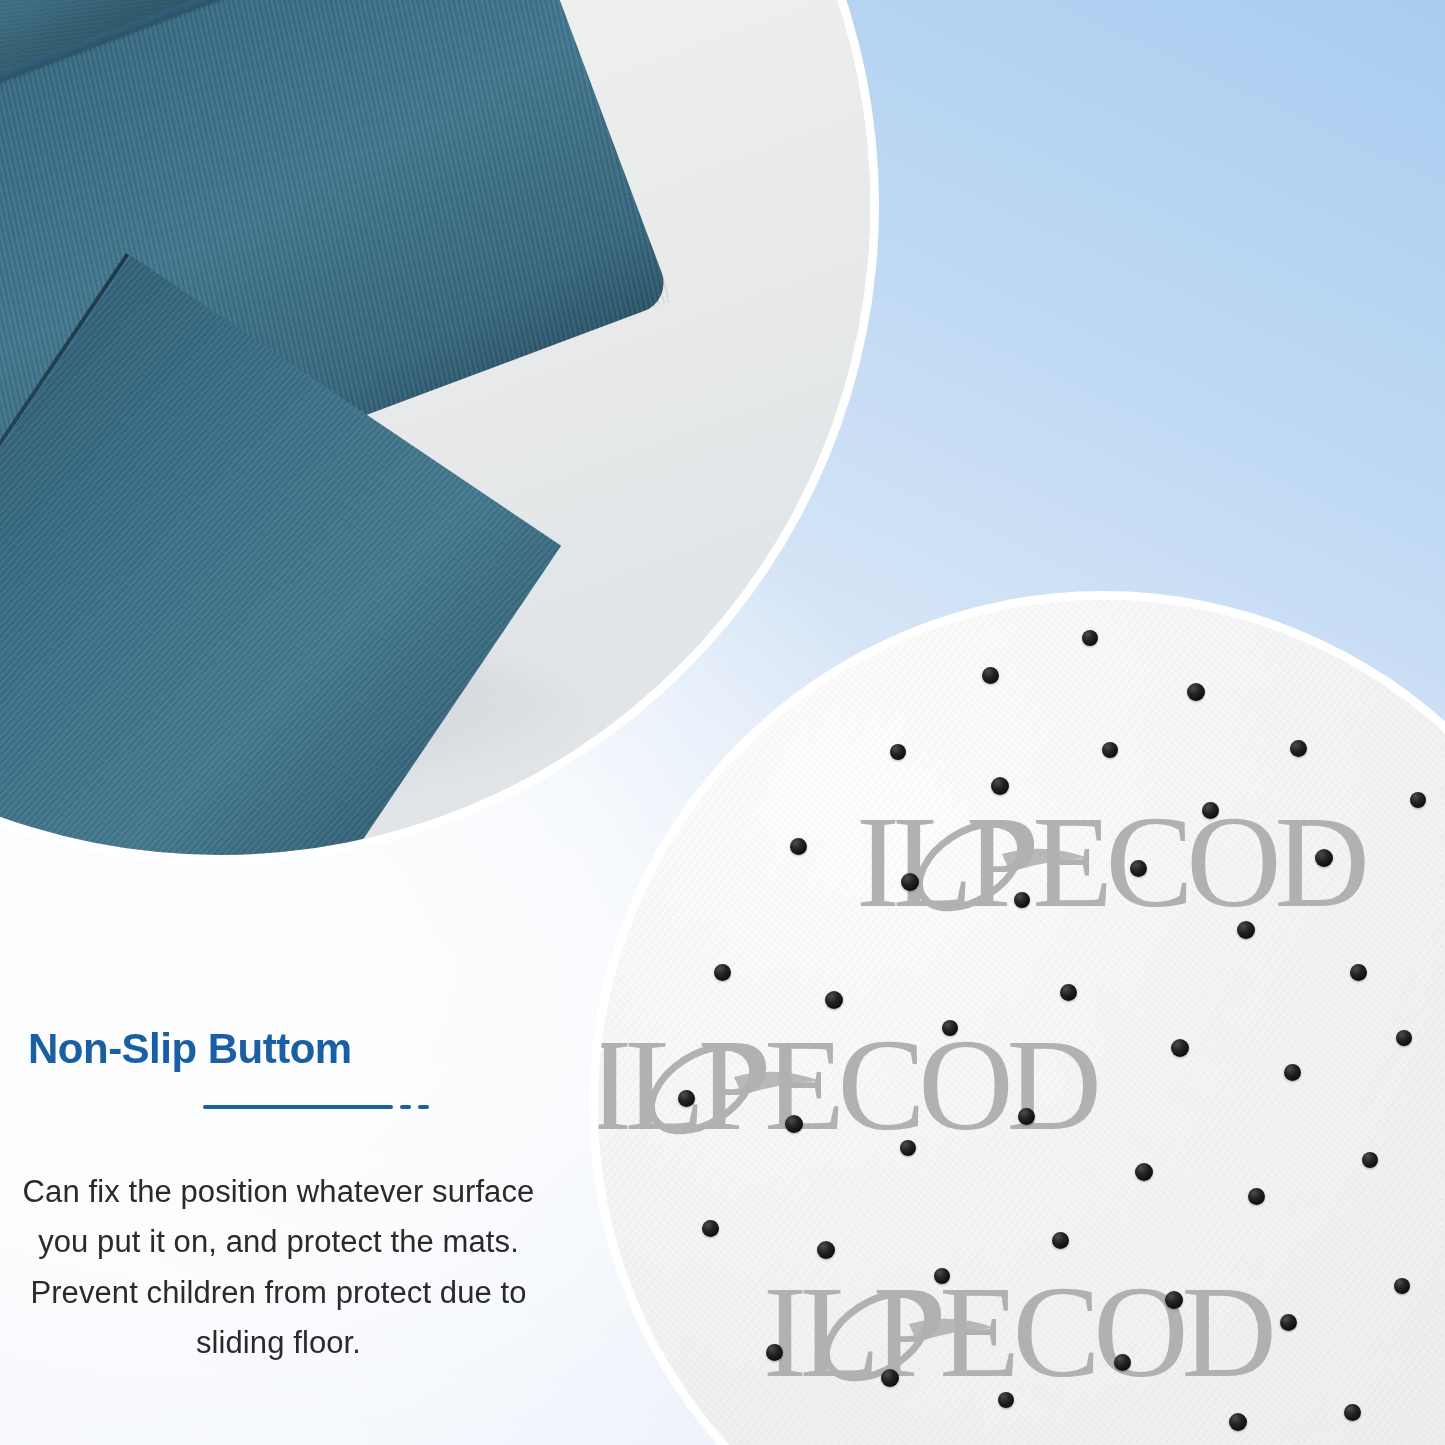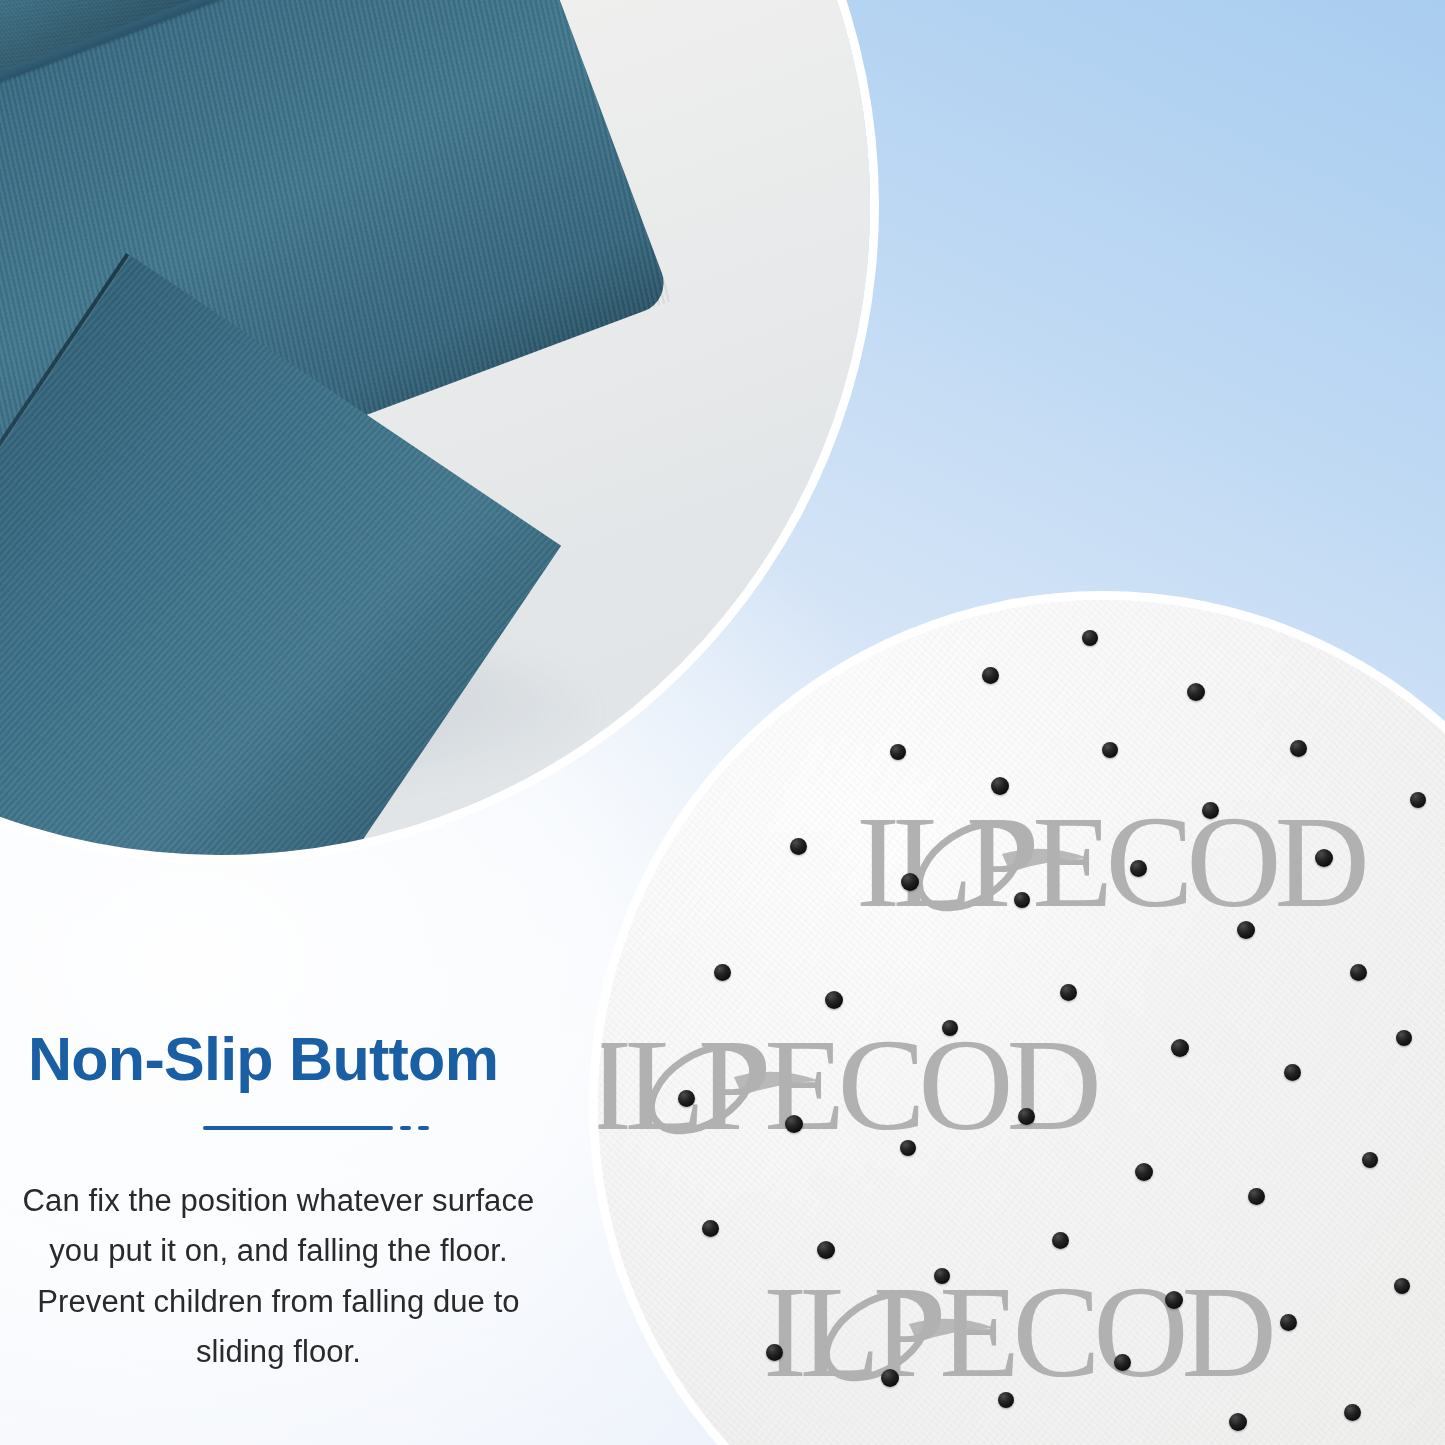--- a/index.html
+++ b/index.html
@@ -216,21 +216,21 @@
 
   .feature-block {
     position: absolute;
     left: 16px;
     top: 1026px;
     width: 525px;
     text-align: center;
   }
   .feature-title {
     color: #1a5fa3;
-    font-size: 61px;
+    font-size: 42px;
     font-weight: 600;
     letter-spacing: -0.012em;
     line-height: 1.1;
     text-align: left;
     padding-left: 12px;
   }
   .divider-row {
     display: flex;
     align-items: center;
     justify-content: center;
@@ -242,21 +242,21 @@
     display: block;
     height: 4px;
     background: #1a5fa3;
     border-radius: 2px;
   }
   .bar-long { width: 190px; }
   .bar-mid  { width: 11px; }
   .bar-short{ width: 11px; }
 
   .feature-body {
-    margin-top: 46px;
+    margin-top: 58px;
     color: #2a2a2a;
     font-size: 31px;
     line-height: 1.62;
     font-weight: 400;
     letter-spacing: 0.003em;
   }
   .feature-body .ln { display: block; }
 </style>
 </head>
 <body>
@@ -364,19 +364,19 @@
     <div class="feature-title">Non-Slip Buttom</div>
 
     <div class="divider-row">
       <span class="bar bar-long"></span>
       <span class="bar bar-mid"></span>
       <span class="bar bar-short"></span>
     </div>
 
     <div class="feature-body">
       <span class="ln">Can fix the position whatever surface</span>
-      <span class="ln">you put it on, and falling the floor.</span>
-      <span class="ln">Prevent children from falling due to</span>
+      <span class="ln">you put it on, and protect the mats.</span>
+      <span class="ln">Prevent children from protect due to</span>
       <span class="ln">sliding floor.</span>
     </div>
   </div>
 
 </div>
 
 </body></html>

